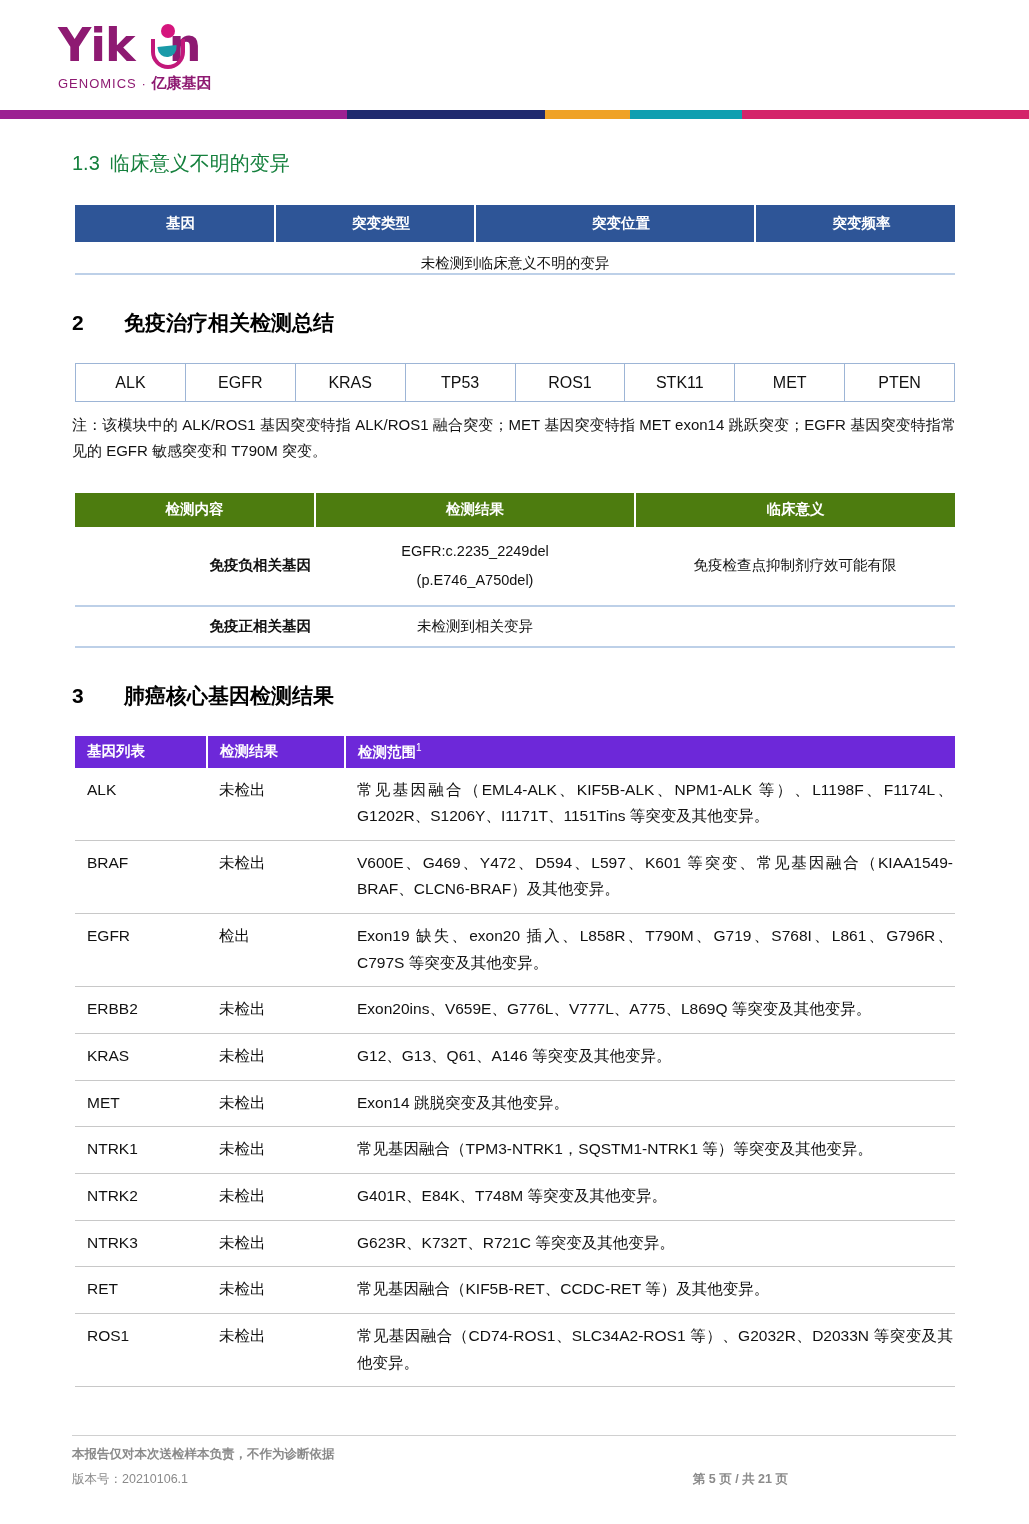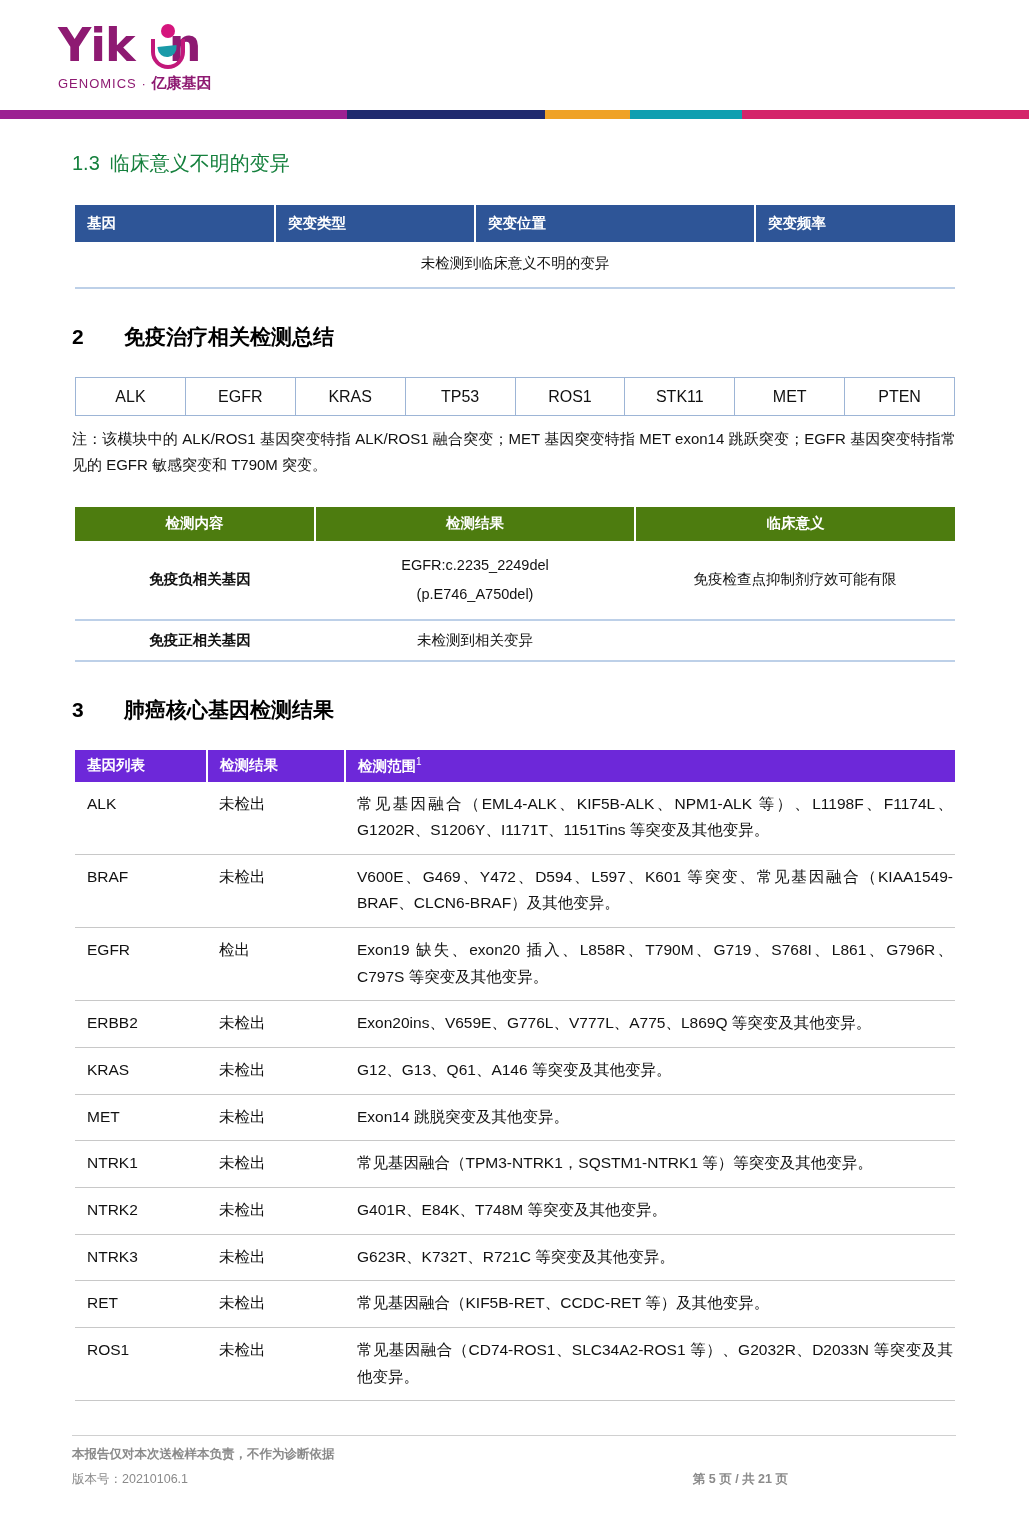--- a/index.html
+++ b/index.html
@@ -53,26 +53,26 @@
   .h1b .num { display:inline-block; min-width:16px; }
   .h1b .sp { display:inline-block; width:36px; }
 
   
   table { border-collapse: collapse; }
 
   
   .vus-table { width: 880px; margin: 28px 0 0 75px; table-layout: fixed; }
   .vus-table thead th {
     background:#2e5597; color:#fff; font-size:14.5px; font-weight:700;
-    text-align:left; padding:9px 0 9px 12px; height:33px;
+    text-align:center; padding:9px 0 9px 12px; height:33px;
     border-right: 2px solid #ffffff;
   }
   .vus-table thead th:last-child { border-right:none; }
   .vus-table tbody td {
-    text-align:center; font-size:14.5px; color:#111; padding:12px 0 14px;
+    text-align:center; font-size:14.5px; color:#111; padding:12px 0 0;
     border-bottom: 2px solid #bdd0e8;
   }
 
   
   .gene-grid { width:880px; margin: 26px 0 0 75px; border-collapse:collapse; table-layout:fixed; }
   .gene-grid td {
     border: 1px solid #9db5d6;
     height: 38px; text-align:center; vertical-align:middle;
     font-size:16px; color:#111;
   }
@@ -85,21 +85,21 @@
   .immune-table { width: 880px; margin: 28px 0 0 75px; table-layout: fixed; }
   .immune-table thead th {
     background:#4d7c0f; color:#fff; font-size:14.5px; font-weight:700;
     text-align:center; height:34px; border-right:2px solid #fff;
   }
   .immune-table thead th:last-child { border-right:none; }
   .immune-table tbody td {
     font-size:14.5px; color:#111; text-align:center;
     border-bottom: 2px solid #bdd0e8; padding: 10px 4px;
   }
-  .immune-table tbody td.label { font-weight:700; text-align:center; padding-left:14px; }
+  .immune-table tbody td.label { font-weight:700; text-align:right; padding-left:14px; }
   .immune-table .two-line span { display:block; line-height:2.0; }
 
   
   .core-table { width: 880px; margin: 26px 0 0 75px; table-layout: fixed; }
   .core-table thead th {
     background:#6d28d9; color:#fff; font-size:14.5px; font-weight:700;
     text-align:left; height:32px; padding-left:12px;
     border-right: 2px solid #ffffff;
   }
   .core-table thead th:last-child { border-right:none; }

